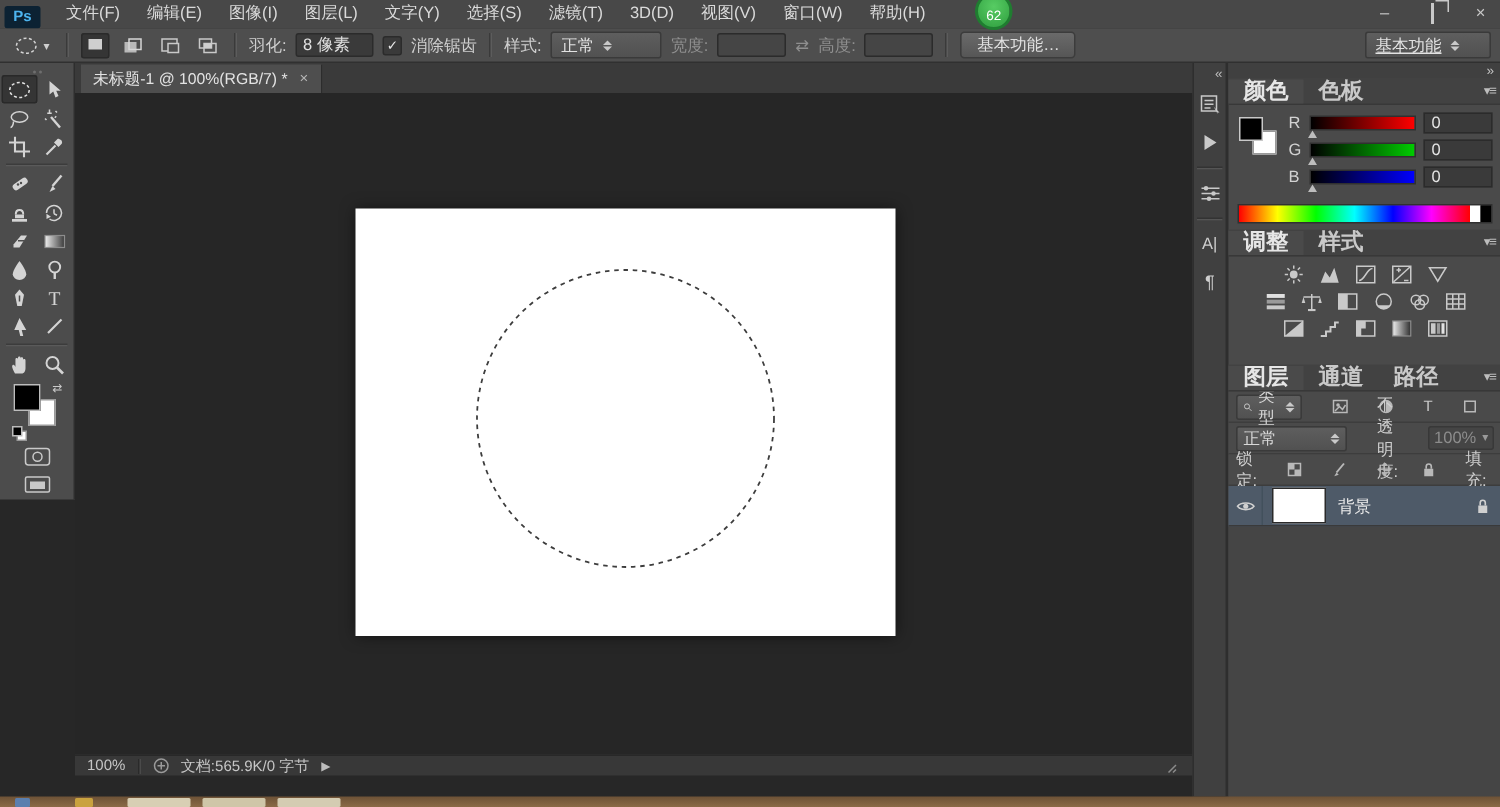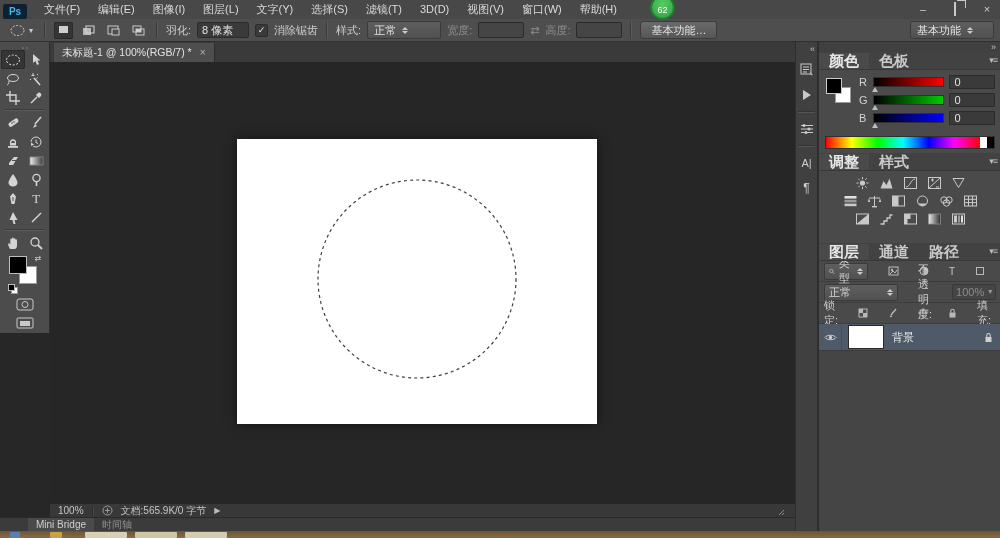--- a/index.html
+++ b/index.html
@@ -39,21 +39,21 @@
   .dropdown{background:linear-gradient(#5e5e5e,#515151);border:1px solid #3a3a3a;border-radius:2px;height:16px;
             display:flex;align-items:center;gap:6px;padding:0 4px 0 6px;color:#e2e2e2;}
   .spin{display:flex;flex-direction:column;gap:1px;}
   .spin i{display:block;width:0;height:0;border-left:3px solid transparent;border-right:3px solid transparent;}
   .spin .up{border-bottom:3px solid #c9c9c9;}
   .spin .dn{border-top:3px solid #c9c9c9;}
   .checkbox{width:11px;height:11px;background:#3a3a3a;border:1px solid #2b2b2b;border-radius:2px;
             color:#e8e8e8;font-size:9px;line-height:11px;text-align:center;}
   .button{background:linear-gradient(#6a6a6a,#565656);border:1px solid #3c3c3c;border-radius:3px;
           padding:1px 10px;color:#e0e0e0;height:14px;line-height:14px;}
-  .ws{margin-left:auto;}
+  .ws{margin-left:auto;text-decoration:underline;}
 
   
   .toolbar{left:0;top:42px;width:50px;background:#4c4c4c;border-right:1px solid #2e2e2e;
            padding:3px 1px 4px;box-sizing:border-box;}
   .tgrip{height:5px;display:flex;justify-content:center;gap:2px;align-items:center;}
   .tgrip b{width:2px;height:2px;background:#6e6e6e;border-radius:50%;}
   .trow{display:flex;}
   .tcell{width:24px;height:19px;display:flex;align-items:center;justify-content:center;border-radius:2px;}
   .tcell.active{background:#353535;box-shadow:inset 0 0 0 1px #292929;}
   .tdiv{height:1px;background:#3c3c3c;border-bottom:1px solid #5a5a5a;margin:2px 3px;}
@@ -416,24 +416,20 @@
         <circle cx="5.5" cy="5.5" r="4.5" fill="none" stroke="#9a9a9a"></circle>
         <path d="M3 5.5h5M5.5 3v5" stroke="#9a9a9a"></path>
       </svg>
     <span>文档:565.9K/0 字节</span>
     <span style="color:#bdbdbd;font-size:8px;">▶</span>
     <svg style="margin-left:auto" width="12" height="10" viewBox="0 0 12 10">
         <path d="M4 9 L9 4 M7 9 L9 7" stroke="#8b8b8b"></path>
       </svg>
   </div>
 
-  <div class="bottombar abs">
-    <span class="btab active">Mini Bridge</span>
-    <span class="btab dim">时间轴</span>
-  </div>
 
   <div class="dockstrip abs">
     <span class="exp">«</span>
     <div class="dicon">
       <svg width="14" height="13" viewBox="0 0 14 13">
           <rect x="1" y="1" width="10" height="10" fill="none" stroke="#c9c9c9"></rect>
           <path d="M3 4h6M3 6.5h6M3 9h4" stroke="#c9c9c9"></path>
           <path d="M9 8 L13 12 L11 12 L12 13 Z" fill="#c9c9c9"></path>
         </svg>
     </div>

